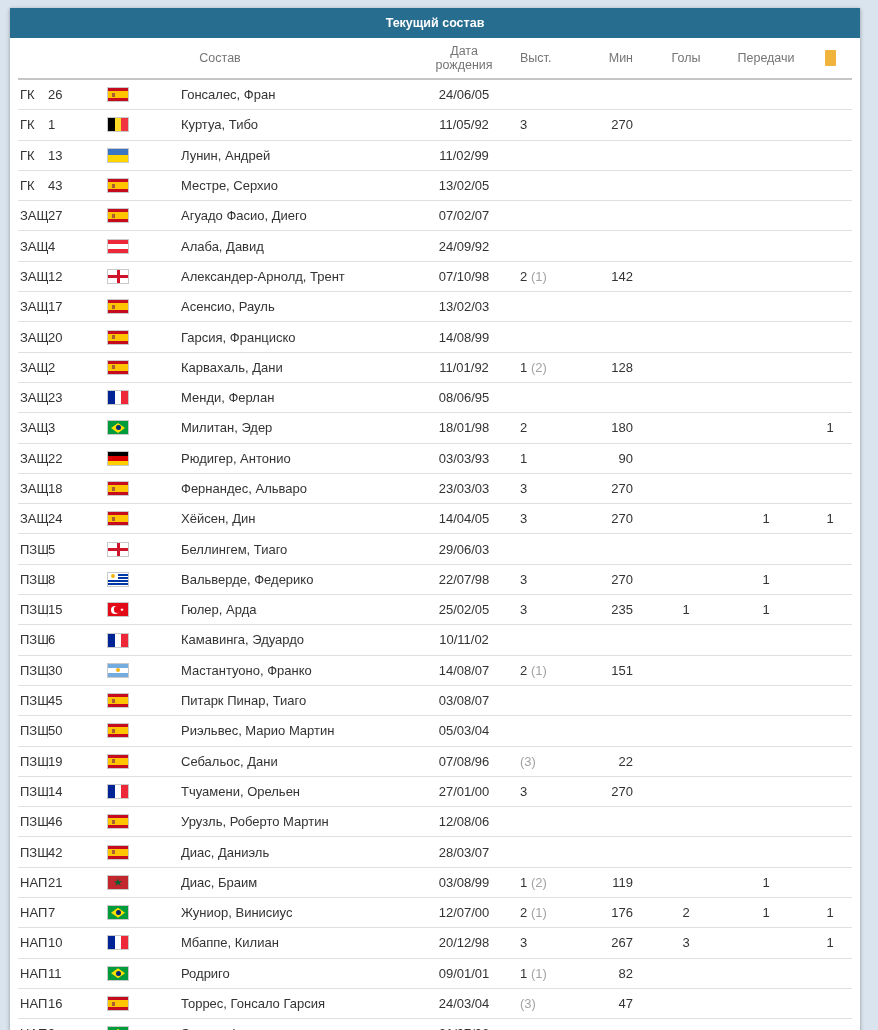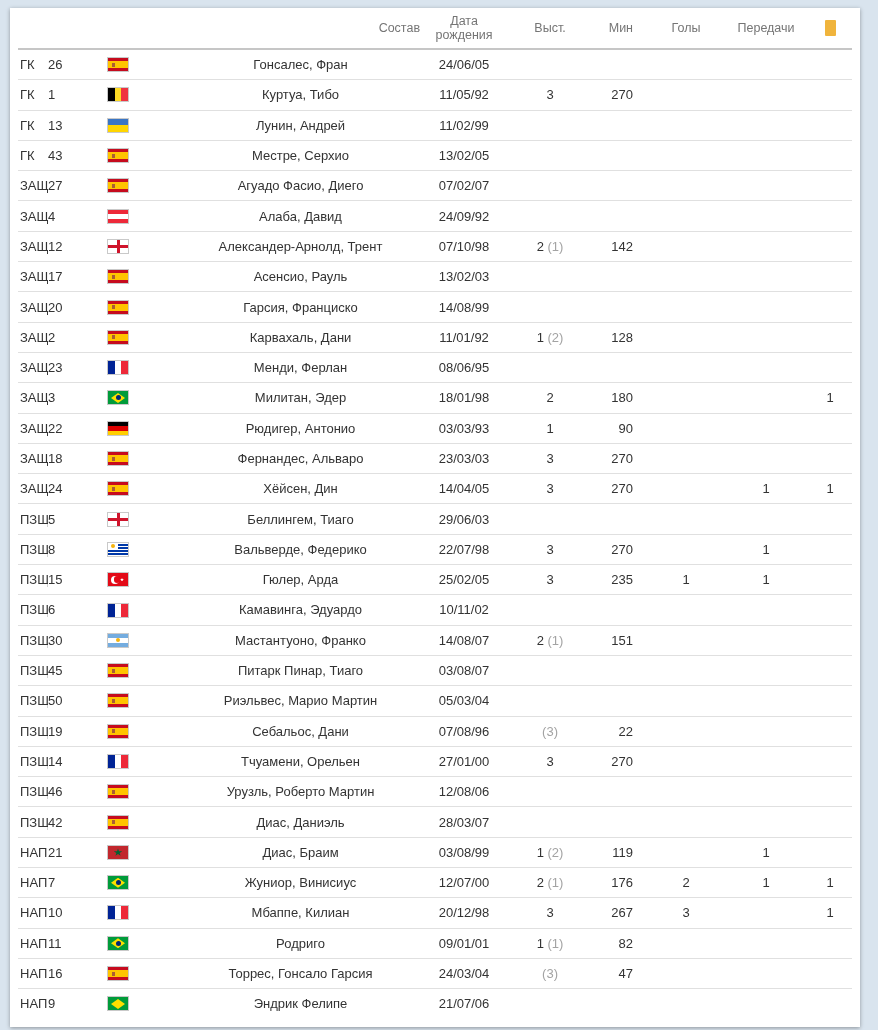--- a/index.html
+++ b/index.html
@@ -42,24 +42,24 @@
     height:29.3px;
     padding:0;
     vertical-align:middle;
     white-space:nowrap;
     overflow:hidden;
   }
   tbody tr + tr td{border-top:1px solid #e0e0e0;}
   .c-pos{text-align:left;padding-left:2px;}
   .c-num{text-align:left;}
   .c-flag{padding-left:42px;text-align:left;}
-  .c-name{text-align:center;padding-left:26px;}
-  th.c-name-header{text-align:right;padding-left:2px;}
+  .c-name{text-align:left;padding-left:26px;}
+  th.c-name-header{text-align:center;padding-left:2px;}
   .c-dob{text-align:center;padding-right:12px;}
-  .c-apps{text-align:center;}
+  .c-apps{text-align:left;}
   .c-min{text-align:right;padding-right:15px;}
   .c-goals{text-align:center;}
   .c-assists{text-align:center;}
   .c-yc{text-align:center;}
   .sub{color:#a3a3a3;}
   .yc-icon{
     display:inline-block;width:11px;height:16px;
     border-radius:1px;vertical-align:middle;
   }
   .flag{
@@ -68,20 +68,23 @@
     position:relative;overflow:hidden;
     vertical-align:middle;margin-top:-2px;
   }
   .flag i{position:absolute;display:block;}
   .name-link{cursor:pointer;}
 </style>
 </head>
 <body>
 
 <div class="card">
+  <div class="card-header" style="background: rgb(39, 109, 144);">
+    <span>Текущий состав</span>
+  </div>
   <div class="table-wrap">
     <table>
       <colgroup>
         <col style="width:30px">
           <col style="width:17px">
           <col style="width:90px">
         <col style="width:265px">
           <col style="width:100px">
           <col style="width:60px">
         <col style="width:68px">

